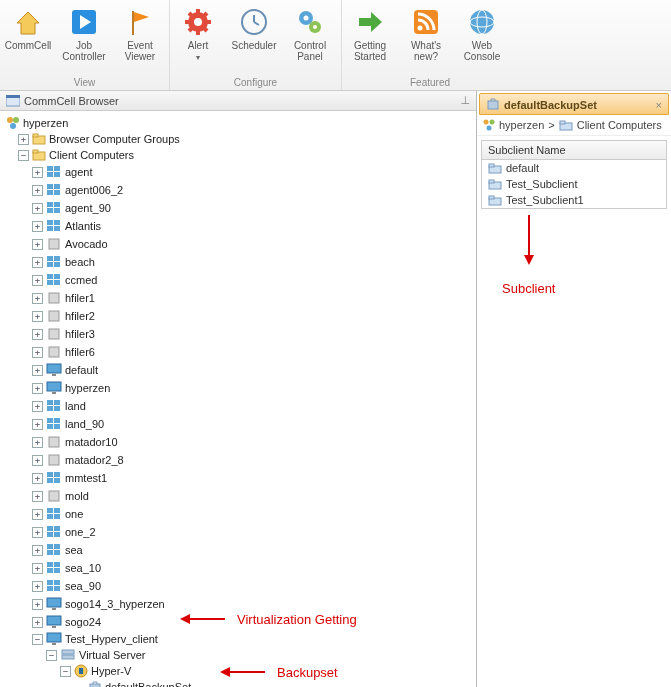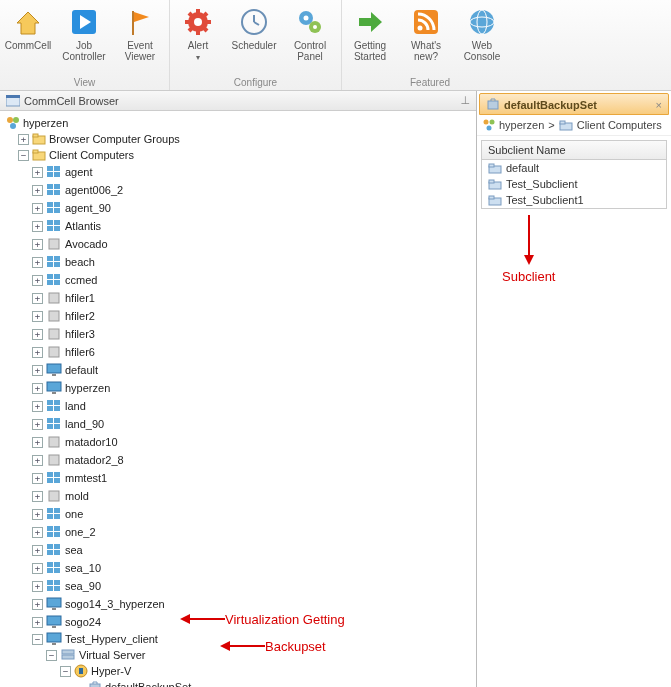--- a/index.html
+++ b/index.html
@@ -40,21 +40,21 @@
   .indent-5 { padding-left: 70px; }
   
   
   .breadcrumb { padding: 4px 6px; font-size: 11px; color: #444; border-bottom: 1px solid #eee; display: flex; align-items: center; gap: 4px; }
   .table-container { border: 1px solid #ccc; margin: 4px; }
   .table-header { background: linear-gradient(#fafafa, #ececec); border-bottom: 1px solid #ccc; padding: 3px 6px; font-size: 11px; color: #333; }
   .table-row { padding: 2px 6px; display: flex; align-items: flex-end; cursor: pointer; }
   .folder-icon { width: 14px; height: 11px; display: inline-block; margin-right: 4px; }
   
   
-  .annotation { position: absolute; color: #d80000; font-size: 13px; font-family: Arial, sans-serif; display: flex; align-items: center; pointer-events: none; }
+  .annotation { position: absolute; color: #d80000; font-size: 13px; font-family: Arial, sans-serif; display: flex; align-items: center; pointer-events: none; gap: 12px; }
   .arrow-down-svg { display: block; }
 </style>
 </head>
 <body>
 
 <div class="ribbon">
   <div class="ribbon-group" style="width:170px">
     <div class="ribbon-items">
       <div class="ribbon-item">
         <div class="icon-wrap">
@@ -520,21 +520,21 @@
         <span class="tree-label">defaultBackupSet</span>
       </div>
 
       <div class="annotation" style="left:180px; top:500px;">
         <svg width="45" height="16" class="arrow-down-svg">
             <line x1="45" y1="8" x2="8" y2="8" stroke="#d80000" stroke-width="2"></line>
             <path d="M0 8 L10 3 L10 13 Z" fill="#d80000"></path>
           </svg>
         <span>Virtualization Getting</span>
       </div>
-      <div class="annotation" style="left:220px; top:527px;">
+      <div class="annotation" style="left:220px; top:553px;">
         <svg width="45" height="16" class="arrow-down-svg">
             <line x1="45" y1="8" x2="8" y2="8" stroke="#d80000" stroke-width="2"></line>
             <path d="M0 8 L10 3 L10 13 Z" fill="#d80000"></path>
           </svg>
         <span>Backupset</span>
       </div>
     </div>
   </div>
 
   <div class="right-panel">

